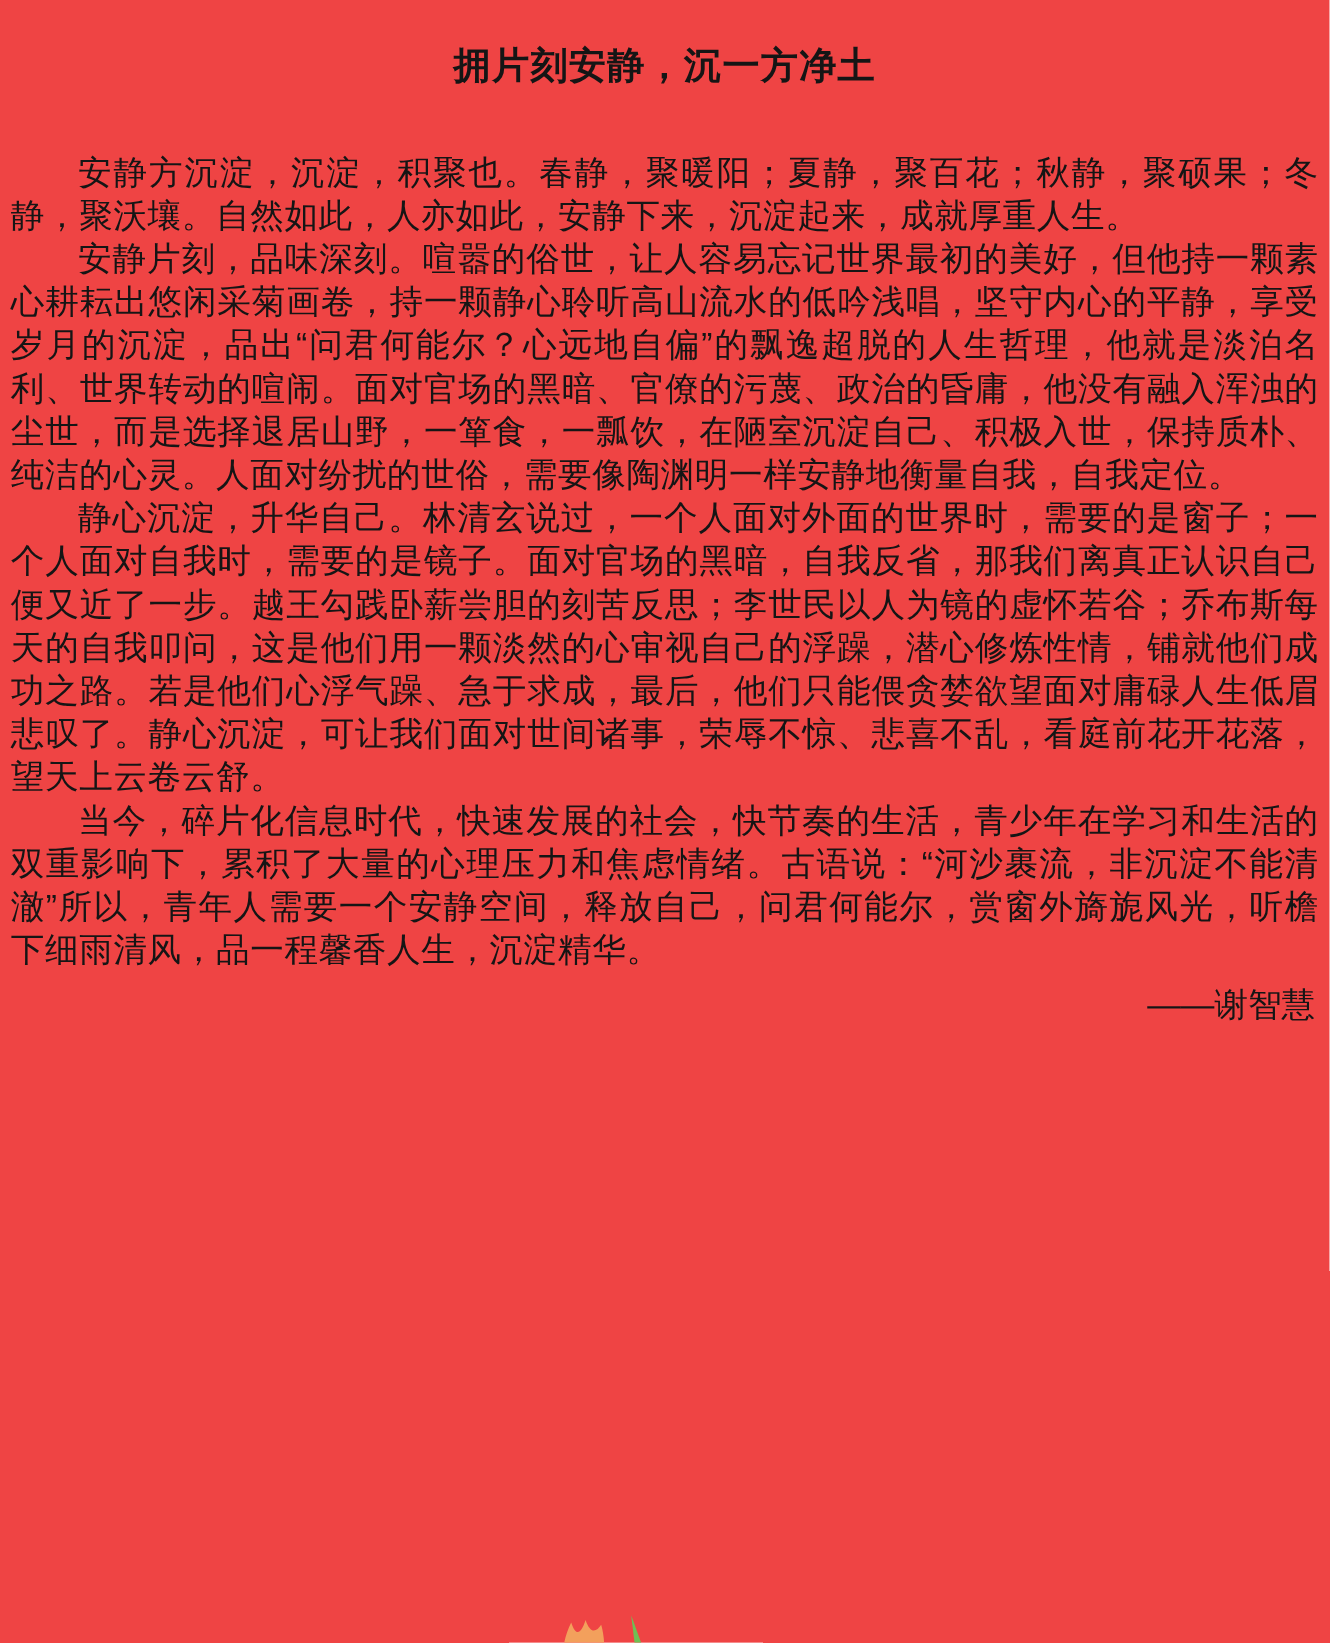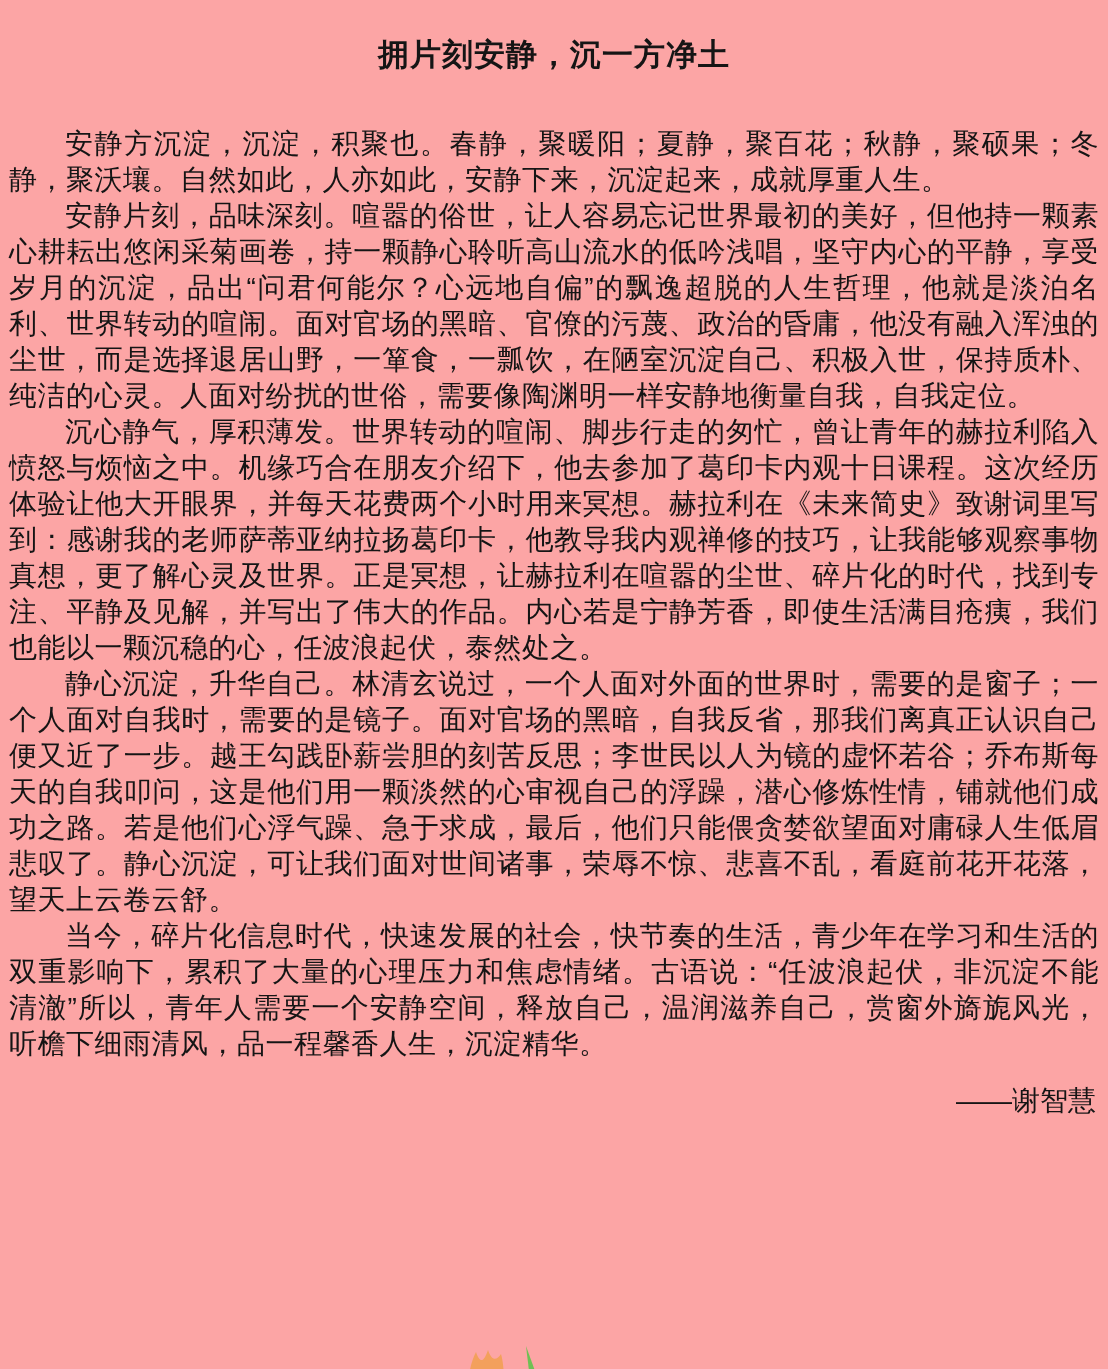--- a/index.html
+++ b/index.html
@@ -1,21 +1,21 @@
 <!DOCTYPE html>
 <html lang="zh"><head>
 <meta charset="utf-8">
 <style>
   html, body { margin: 0; padding: 0; background: #ffffff; }
   .page {
     position: relative;
     width: 1108px;
     height: 1369px;
     margin: 0 auto;
-    background: #fca5a5;
+    background: #ef4444;
     overflow: hidden;
     font-family: "Liberation Sans", sans-serif;
     color: #151515;
   }
   .title {
     margin: 0;
     padding-top: 34px;
     margin-bottom: 50px;
     text-align: center;
     font-size: 31px;
@@ -27,21 +27,21 @@
     font-size: 28px;
     line-height: 36px;
     letter-spacing: 0.5px;
     text-align: justify;
   }
   .content p {
     margin: 0;
     text-indent: 2em;
   }
   .signature {
-    margin: 16px 12px 0 0;
+    margin: 5px 12px 0 0;
     font-size: 28px;
     line-height: 45.8px;
     text-align: right;
   }
   .bottom-art {
     position: absolute;
     left: 455px;
     top: 1344px;
     width: 110px;
     height: 60px;
@@ -50,23 +50,22 @@
 </head>
 <body>
 
 <div class="page">
 
   <h1 class="title">拥片刻安静，沉一方净土</h1>
 
   <div class="content">
     <p>安静方沉淀，沉淀，积聚也。春静，聚暖阳；夏静，聚百花；秋静，聚硕果；冬静，聚沃壤。自然如此，人亦如此，安静下来，沉淀起来，成就厚重人生。</p>
     <p>安静片刻，品味深刻。喧嚣的俗世，让人容易忘记世界最初的美好，但他持一颗素心耕耘出悠闲采菊画卷，持一颗静心聆听高山流水的低吟浅唱，坚守内心的平静，享受岁月的沉淀，品出“问君何能尔？心远地自偏”的飘逸超脱的人生哲理，他就是淡泊名利、世界转动的喧闹。面对官场的黑暗、官僚的污蔑、政治的昏庸，他没有融入浑浊的尘世，而是选择退居山野，一箪食，一瓢饮，在陋室沉淀自己、积极入世，保持质朴、纯洁的心灵。人面对纷扰的世俗，需要像陶渊明一样安静地衡量自我，自我定位。</p>
-    <p>沉心静气，厚积薄发。世界转动的喧闹、脚步行走的匆忙，曾让青年的赫拉利陷入愤怒与烦恼之中。机缘巧合在朋友介绍下，他去参加了葛印卡内观十日课程。这次经历体验让他大开眼界，并每天花费两个小时用来冥想。赫拉利在《未来简史》致谢词里写到：感谢我的老师萨蒂亚纳拉扬葛印卡，他教导我内观禅修的技巧，让我能够观察事物真想，更了解心灵及世界。正是冥想，让赫拉利在喧嚣的尘世、碎片化的时代，找到专注、平静及见解，并写出了伟大的作品。内心若是宁静芳香，即使生活满目疮痍，我们也能以一颗沉稳的心，任波浪起伏，泰然处之。</p>
     <p>静心沉淀，升华自己。林清玄说过，一个人面对外面的世界时，需要的是窗子；一个人面对自我时，需要的是镜子。面对官场的黑暗，自我反省，那我们离真正认识自己便又近了一步。越王勾践卧薪尝胆的刻苦反思；李世民以人为镜的虚怀若谷；乔布斯每天的自我叩问，这是他们用一颗淡然的心审视自己的浮躁，潜心修炼性情，铺就他们成功之路。若是他们心浮气躁、急于求成，最后，他们只能偎贪婪欲望面对庸碌人生低眉悲叹了。静心沉淀，可让我们面对世间诸事，荣辱不惊、悲喜不乱，看庭前花开花落，望天上云卷云舒。</p>
-    <p>当今，碎片化信息时代，快速发展的社会，快节奏的生活，青少年在学习和生活的双重影响下，累积了大量的心理压力和焦虑情绪。古语说：“任波浪起伏，非沉淀不能清澈”所以，青年人需要一个安静空间，释放自己，温润滋养自己，赏窗外旖旎风光，听檐下细雨清风，品一程馨香人生，沉淀精华。</p>
+    <p>当今，碎片化信息时代，快速发展的社会，快节奏的生活，青少年在学习和生活的双重影响下，累积了大量的心理压力和焦虑情绪。古语说：“河沙裹流，非沉淀不能清澈”所以，青年人需要一个安静空间，释放自己，问君何能尔，赏窗外旖旎风光，听檐下细雨清风，品一程馨香人生，沉淀精华。</p>
   </div>
 
   <p class="signature">——谢智慧</p>
 
   <svg class="bottom-art" viewBox="0 0 110 60">
     <path d="M14,60 C12,34 15,20 21,8 C25,20 29,18 33,6 C37,18 42,16 46,10 C50,24 49,42 47,60 Z" fill="#F3A05C"></path>
     <path d="M78,60 L71,2 L84,38 Z" fill="#6FC054"></path>
   </svg>
 
 </div>

